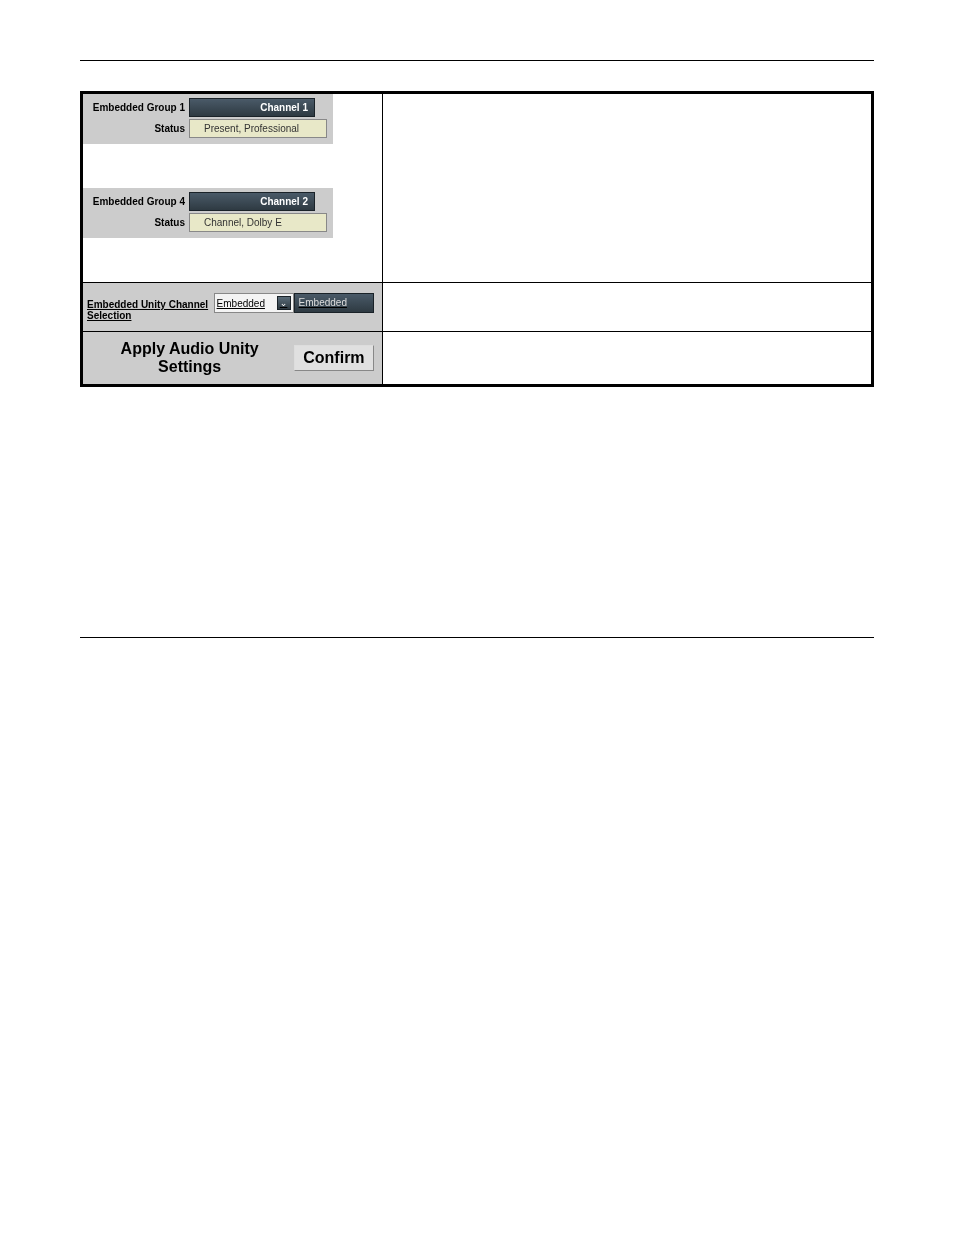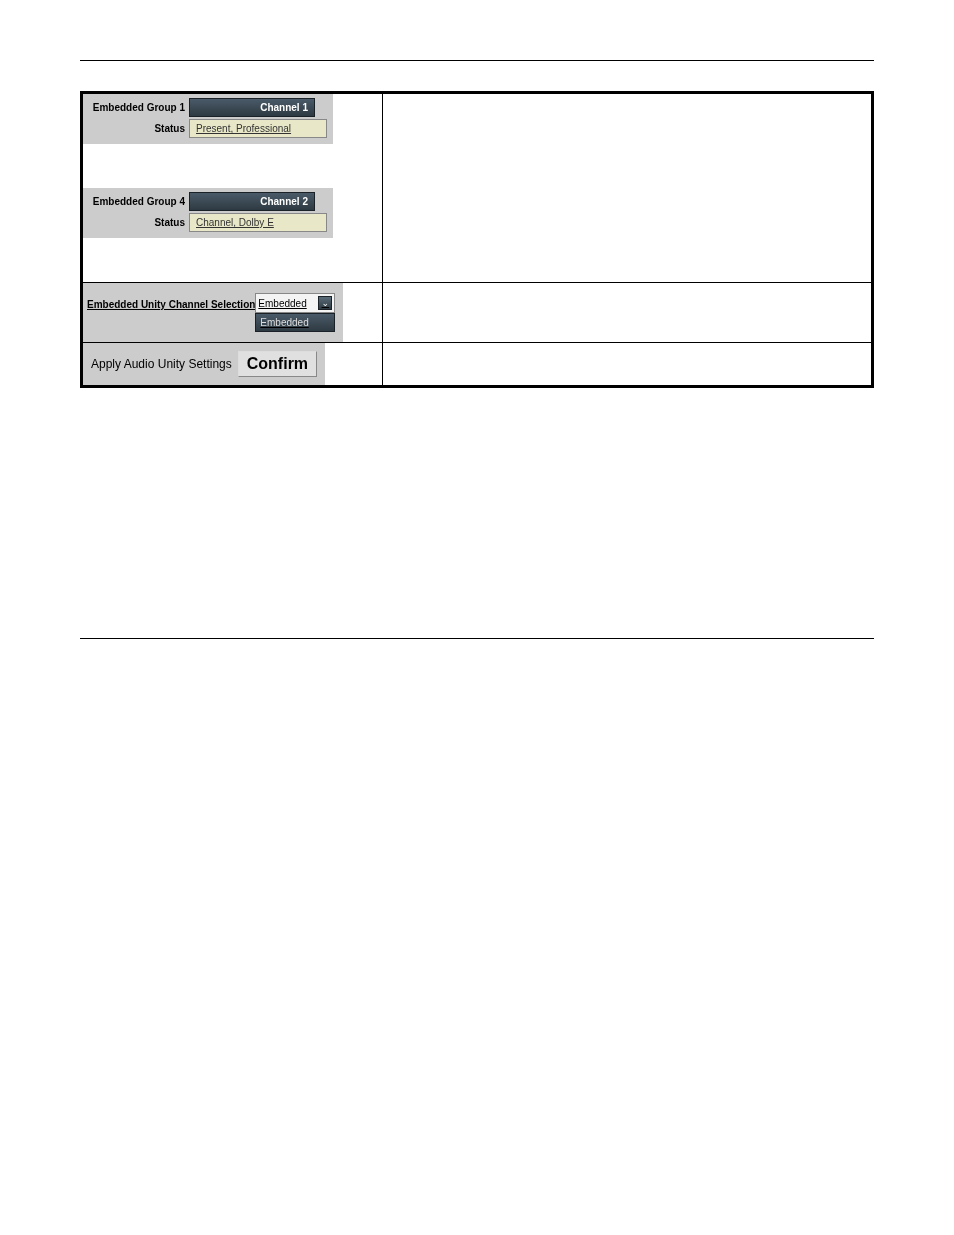--- a/index.html
+++ b/index.html
@@ -89,24 +89,23 @@
       font-weight: bold;
       text-align: right;
       padding: 3px 6px;
       width: 126px;
       border: 1px solid #1a2228;
     }
     .status-value-box {
       background: #e8e8c8;
       border: 1px solid #888;
       font-size: 10px;
-      padding: 3px 6px;
+      padding: 3px 14px;
       width: 138px;
       color: #333;
-      text-decoration: underline;
     }
     
     
     .dropdown-cell {
       padding: 40px 12px 50px 6px;
     }
     .dropdown-panel {
       background: #cccccc;
       padding: 10px 8px 10px 4px;
       display: inline-block;
@@ -118,21 +117,21 @@
       text-decoration: underline;
     }
     .dropdown-label {
       font-size: 10px;
       font-weight: bold;
       color: #000;
       padding-top: 6px;
     }
     .dropdown-stack {
       display: flex;
-      flex-direction: column;
+      flex-direction: row;
     }
     .dropdown-select {
       background: #f4f4f4;
       border: 1px solid #888;
       font-size: 10px;
       padding: 2px 2px;
       width: 80px;
       display: flex;
       align-items: center;
       justify-content: space-between;
@@ -165,22 +164,22 @@
       background: #cccccc;
       padding: 8px;
       display: inline-block;
     }
     .confirm-row {
       display: flex;
       align-items: center;
       gap: 6px;
     }
     .confirm-label {
-      font-size: 12px;
-      font-weight: normal;
+      font-size: 16px;
+      font-weight: bold;
       color: #000;
       text-align: center;
     }
     .confirm-button {
       background: #e0e0e0;
       border: 1px solid #888;
       border-top-color: #ddd;
       border-left-color: #ddd;
       font-size: 16px;
       font-weight: bold;

